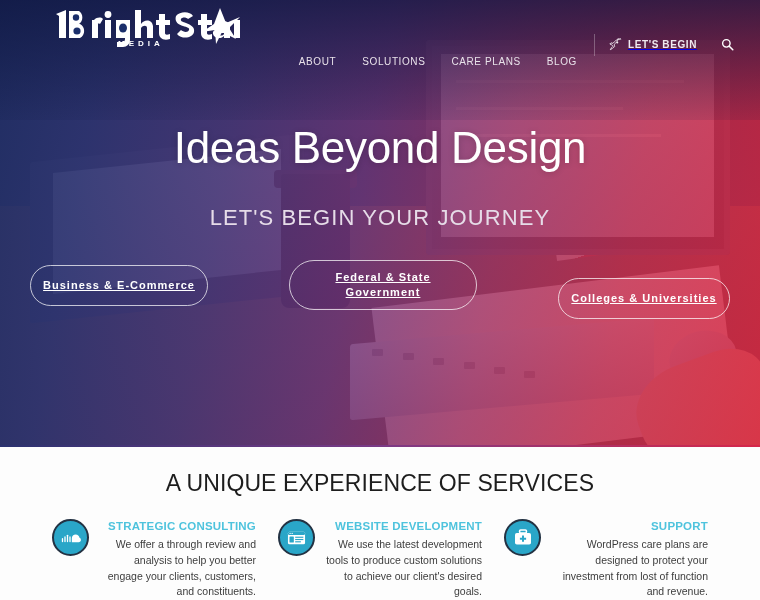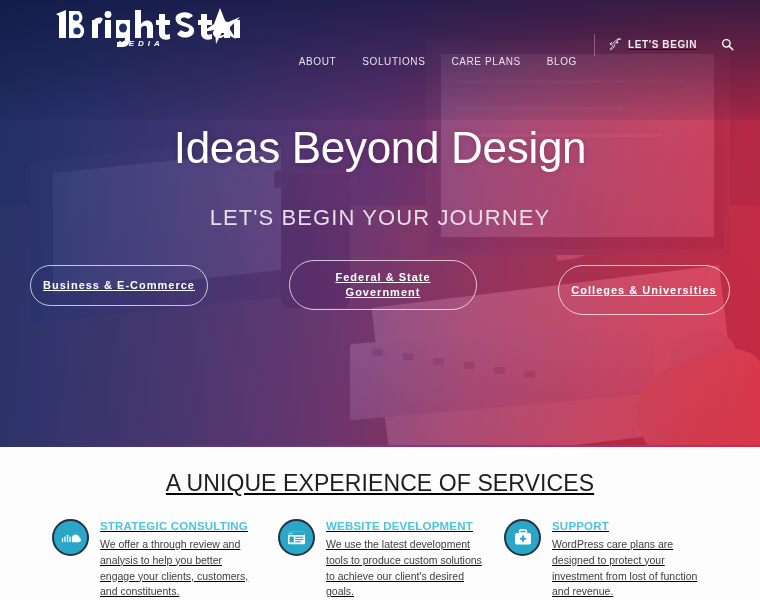--- a/index.html
+++ b/index.html
@@ -112,21 +112,21 @@
   .hero-botline {
     position: absolute; left: 0; bottom: 0; width: 100%; height: 2px;
     background: linear-gradient(90deg,#2b3270 0%,#7a3a86 50%,#d6274a 100%);
   }
 
   
   .header {
     position: absolute; left: 0; top: 0; width: 100%; height: 56px;
     display: flex; align-items: center; z-index: 5;
   }
-  .logo { position: absolute; left: 50px; top: 6px; width: 190px; height: 42px; font-style: italic; }
+  .logo { position: absolute; left: 50px; top: 6px; width: 190px; height: 42px; }
   .logo svg { display: block; }
 
   .nav {
     position: absolute; right: 16px; top: 18px;
     display: flex; align-items: center; gap: 0;
   }
   .nav-item {
     color: #e9e2ea; font-size: 10px; letter-spacing: .6px;
     padding: 4px 13px; text-decoration: none; white-space: nowrap;
     font-family: "Liberation Sans", sans-serif;
@@ -159,43 +159,42 @@
   }
   .pill {
     border: 1px solid rgba(255,255,255,.72);
     border-radius: 40px;
     color: #ffffff; font-size: 11px; font-weight: bold; letter-spacing: 1px;
     display: flex; align-items: center; justify-content: center; text-align: center;
     line-height: 1.35;
   }
   .pill-1 { width: 178px; height: 41px; margin-top: 1px; }
   .pill-2 { width: 188px; height: 50px; margin-top: -4px; }
-  .pill-3 { width: 172px; height: 50px; margin-top: 1px; }
+  .pill-3 { width: 172px; height: 41px; margin-top: 14px; }
 
   
   .services {
     position: absolute; left: 0; top: 447px; width: 760px; height: 153px;
     background: #fdfdfd;
-    text-decoration: underline;
   }
   .services-title {
     text-align: center; margin-top: 23px;
     font-size: 23px; font-weight: 400; color: #1d1d1d; letter-spacing: .1px;
   }
   .cards {
     margin-top: 22px; padding: 0 52px;
     display: flex; justify-content: space-between; gap: 22px;
   }
   .card { display: flex; gap: 11px; width: 225px; }
   .card-icon {
     flex: 0 0 auto; width: 37px; height: 37px; border-radius: 50%;
     background: #2aa6c8; border: 2px solid #233243;
     display: flex; align-items: center; justify-content: center;
   }
-  .card-body { padding-top: 1px; }
+  .card-body { padding-top: 1px; text-align: right; }
   .card-title {
     color: #4ec3dd; font-size: 11.5px; font-weight: bold; letter-spacing: .2px;
     margin-bottom: 5px;
   }
   .card-text { color: #3d3d3d; font-size: 10.5px; line-height: 1.5; }
 </style>
 </head>
 <body>
 
 <div id="page">

